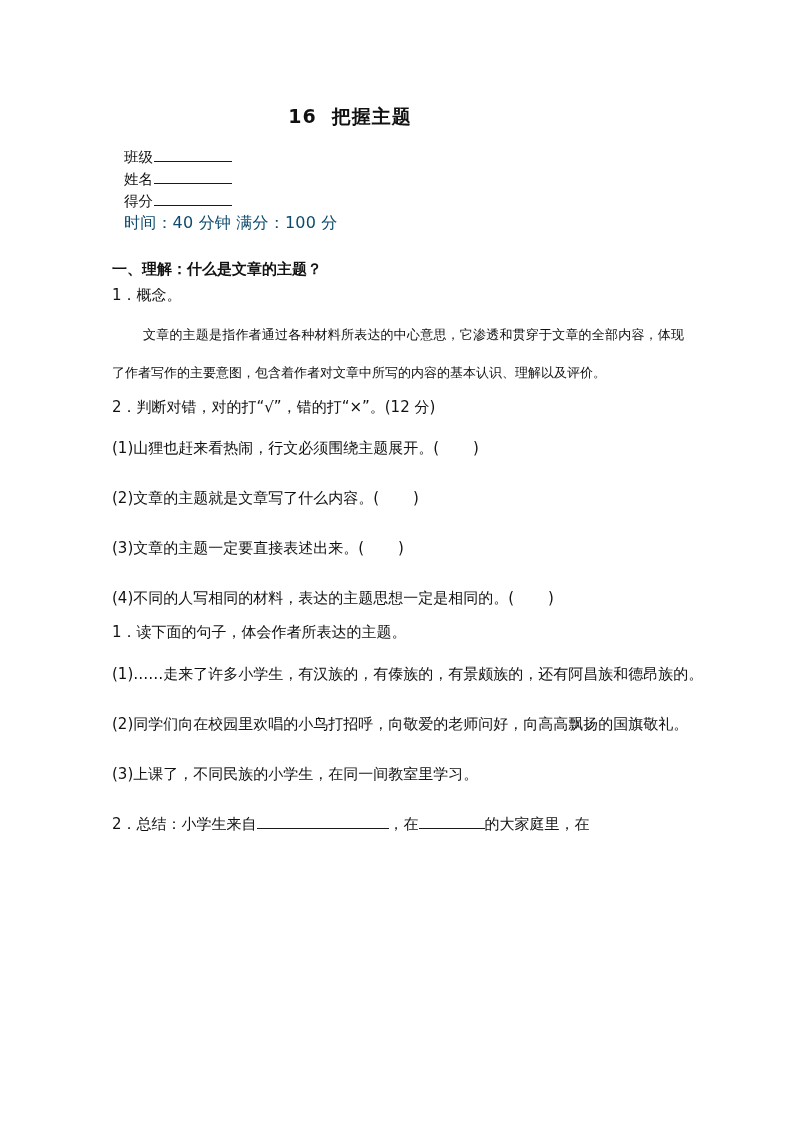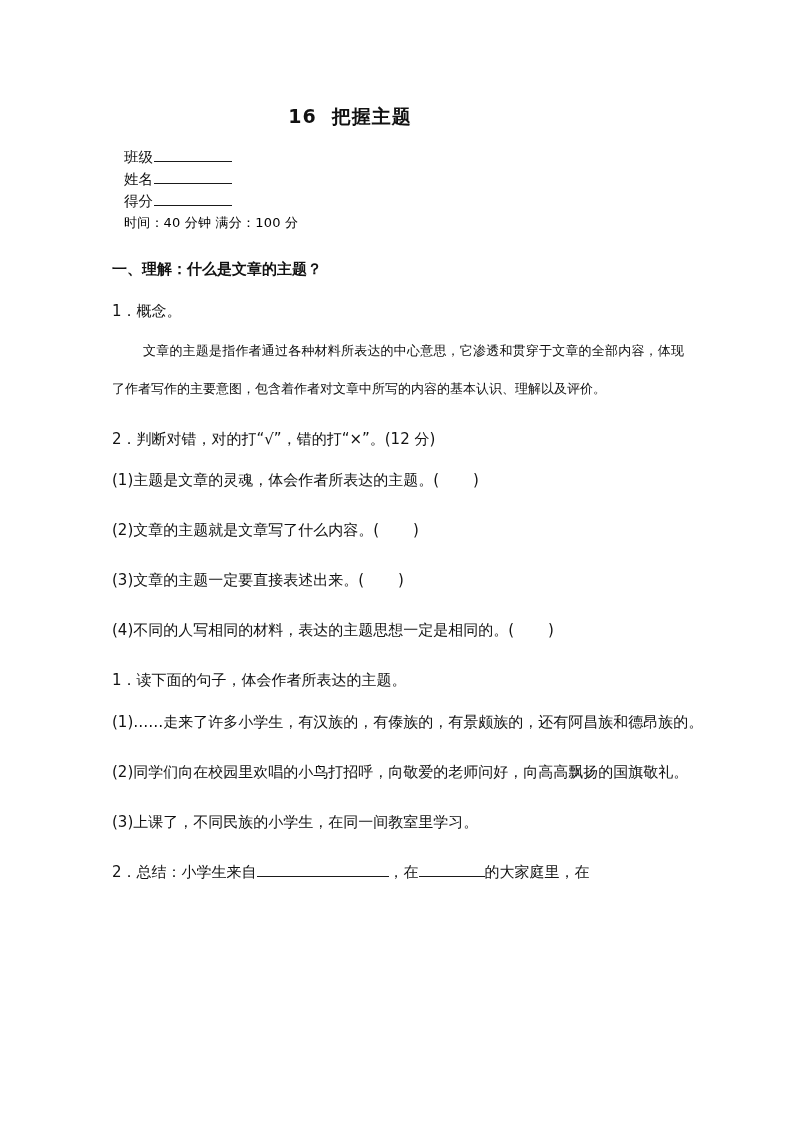--- a/index.html
+++ b/index.html
@@ -57,38 +57,38 @@
     font-size: 14.5px;
   }
   .meta-blank {
     display: inline-block;
     width: 78px;
     border-bottom: 1.6px solid #1a1a1a;
     height: 14px;
     margin-left: 1px;
   }
   .meta-info {
-    color: #000000;
-    font-size: 13px;
+    color: #0c4a6e;
+    font-size: 16px;
     margin-left: 12px;
     letter-spacing: 0.2px;
   }
 
   
   .section-heading {
     font-size: 15px;
     font-weight: bold;
     line-height: 22px;
     margin-top: 24px;
     white-space: nowrap;
   }
   .q-main {
     font-size: 15px;
     line-height: 22px;
-    margin-top: 20px;
+    margin-top: 4px;
     white-space: nowrap;
   }
   .para-body {
     font-size: 13px;
     line-height: 38px;
     margin-top: 10px;
     text-indent: 31px;
     width: 572px;
     text-align: justify;
     text-justify: inter-character;
@@ -155,21 +155,21 @@
   </div>
 
   <div class="section-heading">一、理解：什么是文章的主题？</div>
 
   <div class="q-main">1．概念。</div>
   <div class="para-body">文章的主题是指作者通过各种材料所表达的中心意思，它渗透和贯穿于文章的全部内容，体现了作者写作的主要意图，包含着作者对文章中所写的内容的基本认识、理解以及评价。</div>
 
   <div class="q-main">2．判断对错，对的打“√”，错的打“×”。(12 分)</div>
 
   <div class="q-sub nowrap tight">
-    <span>(1)</span><span>主题是文章的灵魂，体会作者所表达的主题。(</span><span class="paren-gap"></span><span>)</span>
+    <span>(1)</span><span>山狸也赶来看热闹，行文必须围绕主题展开。(</span><span class="paren-gap"></span><span>)</span>
   </div>
 
   <div class="q-sub nowrap">
     <span>(2)</span><span>文章的主题就是文章写了什么内容。(</span><span class="paren-gap"></span><span>)</span>
   </div>
 
   <div class="q-sub nowrap">
     <span>(3)</span><span>文章的主题一定要直接表述出来。(</span><span class="paren-gap"></span><span>)</span>
   </div>
 

